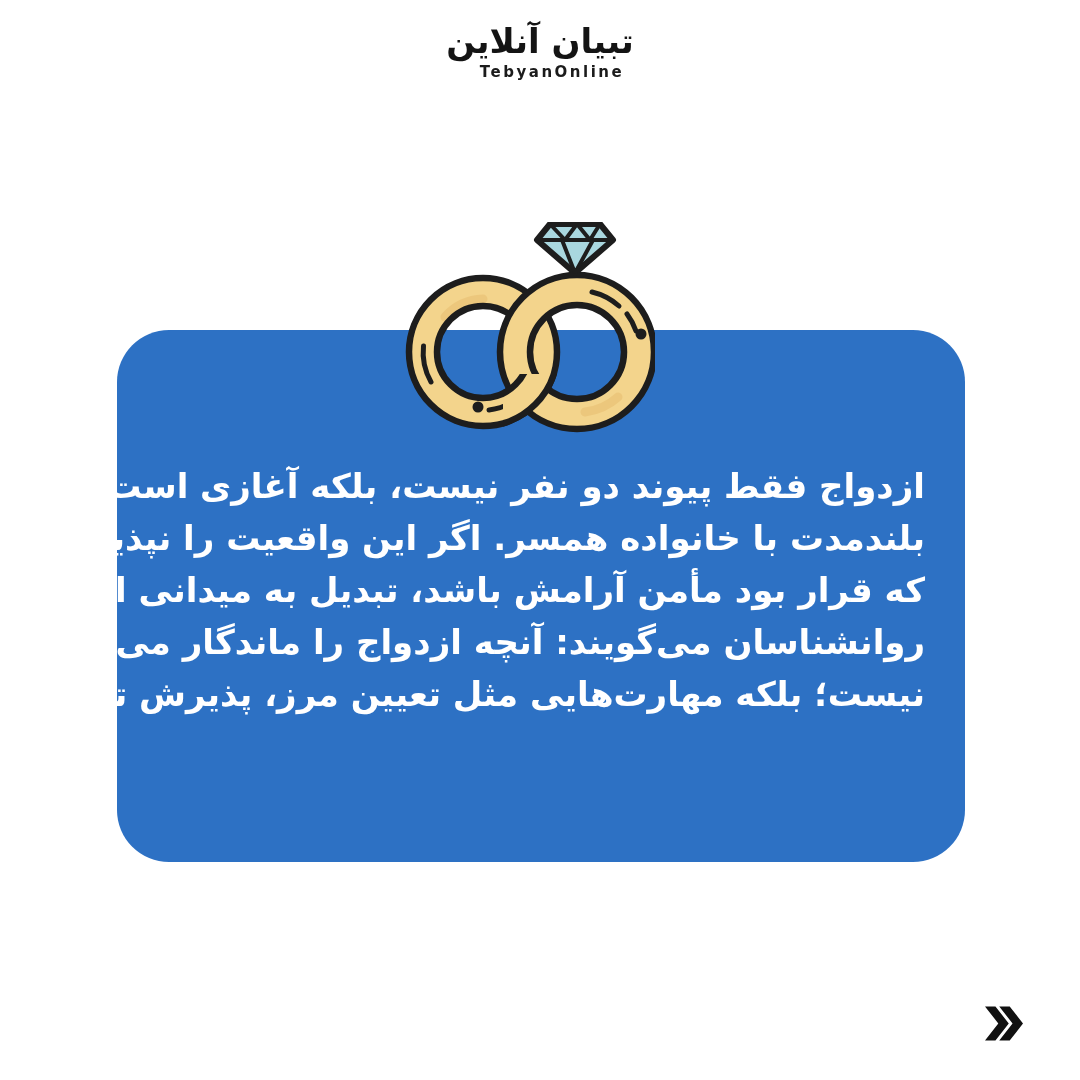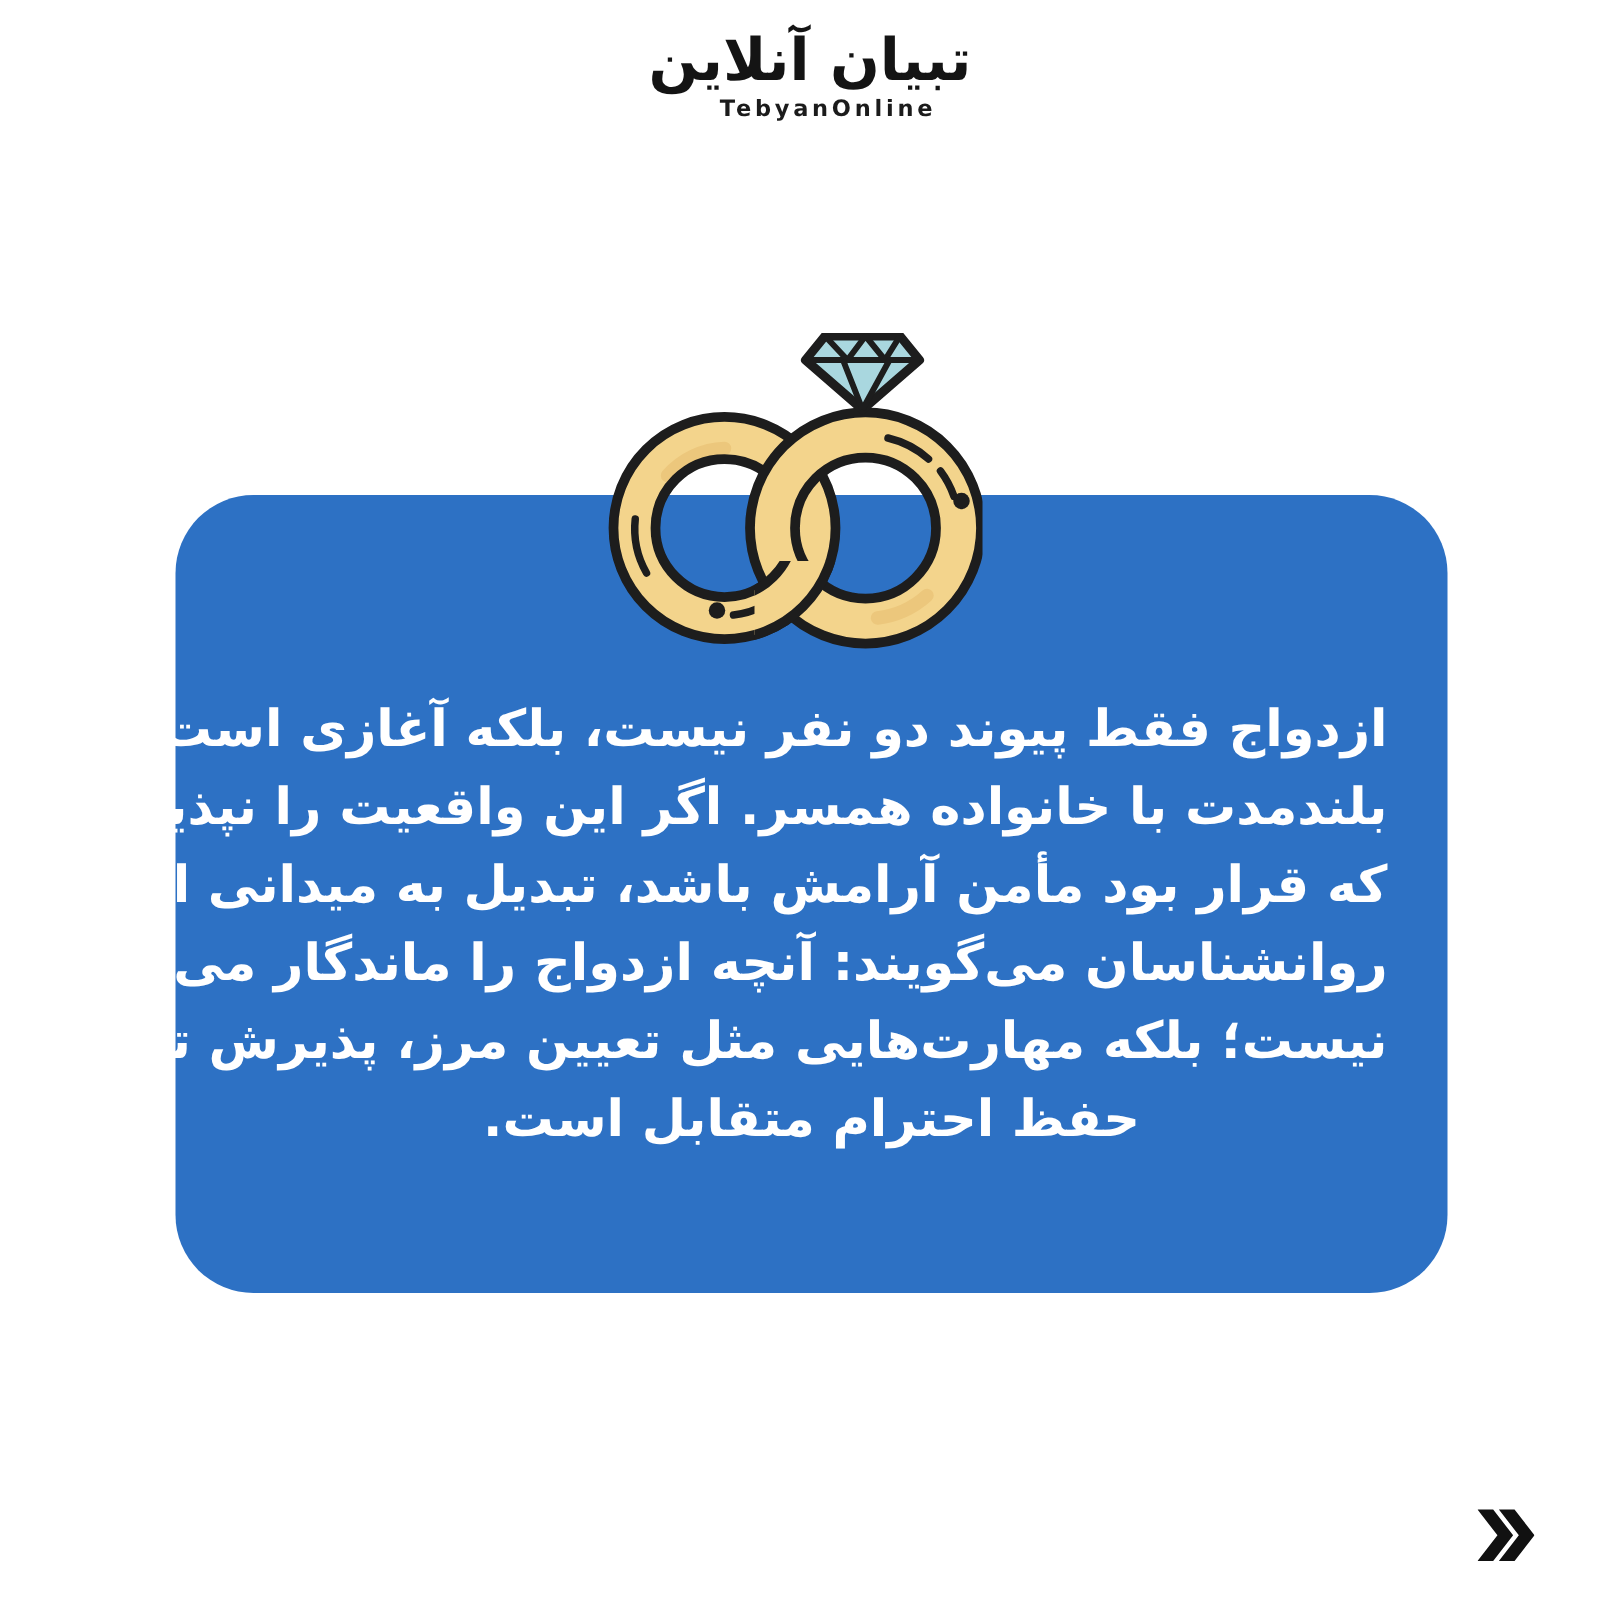--- a/index.html
+++ b/index.html
@@ -5,21 +5,21 @@
   html,body{margin:0;padding:0;}
   body{
     width:1080px;height:1080px;background:#ffffff;position:relative;overflow:hidden;
     font-family:"DejaVu Sans","Liberation Sans",sans-serif;
   }
   .canvas{position:absolute;inset:0;width:1080px;height:1080px;}
 
   
   .brand{position:absolute;top:22px;left:0;width:1080px;text-align:center;}
   .brand-fa{
-    font-size:39px;font-weight:bold;color:#141414;line-height:38px;direction:rtl;
+    font-size:34px;font-weight:bold;color:#141414;line-height:38px;direction:rtl;
     letter-spacing:-1px;
   }
   .brand-en{
     font-size:15px;font-weight:bold;color:#1b1b1b;letter-spacing:2.5px;margin-top:3px;padding-left:24px;
   }
 
   
   .card{
     position:absolute;left:117px;top:330px;width:848px;height:532px;
     background:#2D71C4;border-radius:52px;
@@ -48,21 +48,20 @@
     <div class="brand-en">TebyanOnline</div>
   </div>
 
   <div class="card">
     <div class="quote">
       <div class="quote-line">ازدواج فقط پیوند دو نفر نیست، بلکه آغازی است برای ارتباطی</div>
       <div class="quote-line">بلندمدت با خانواده همسر. اگر این واقعیت را نپذیری، خانه‌ای</div>
       <div class="quote-line">که قرار بود مأمن آرامش باشد، تبدیل به میدانی از تنش و</div>
       <div class="quote-line">روانشناسان می‌گویند: آنچه ازدواج را ماندگار می‌کند فقط عشق</div>
       <div class="quote-line">نیست؛ بلکه مهارت‌هایی مثل تعیین مرز، پذیرش تفاوت‌ها و</div>
-      <div class="quote-line">حفظ احترام متقابل است.</div>
     </div>
   </div>
 
   <svg class="rings-svg" viewBox="0 0 250 215">
     <defs>
       <clipPath id="interlock">
           <rect x="98" y="152" width="54" height="63"></rect>
         </clipPath>
     </defs>
 

